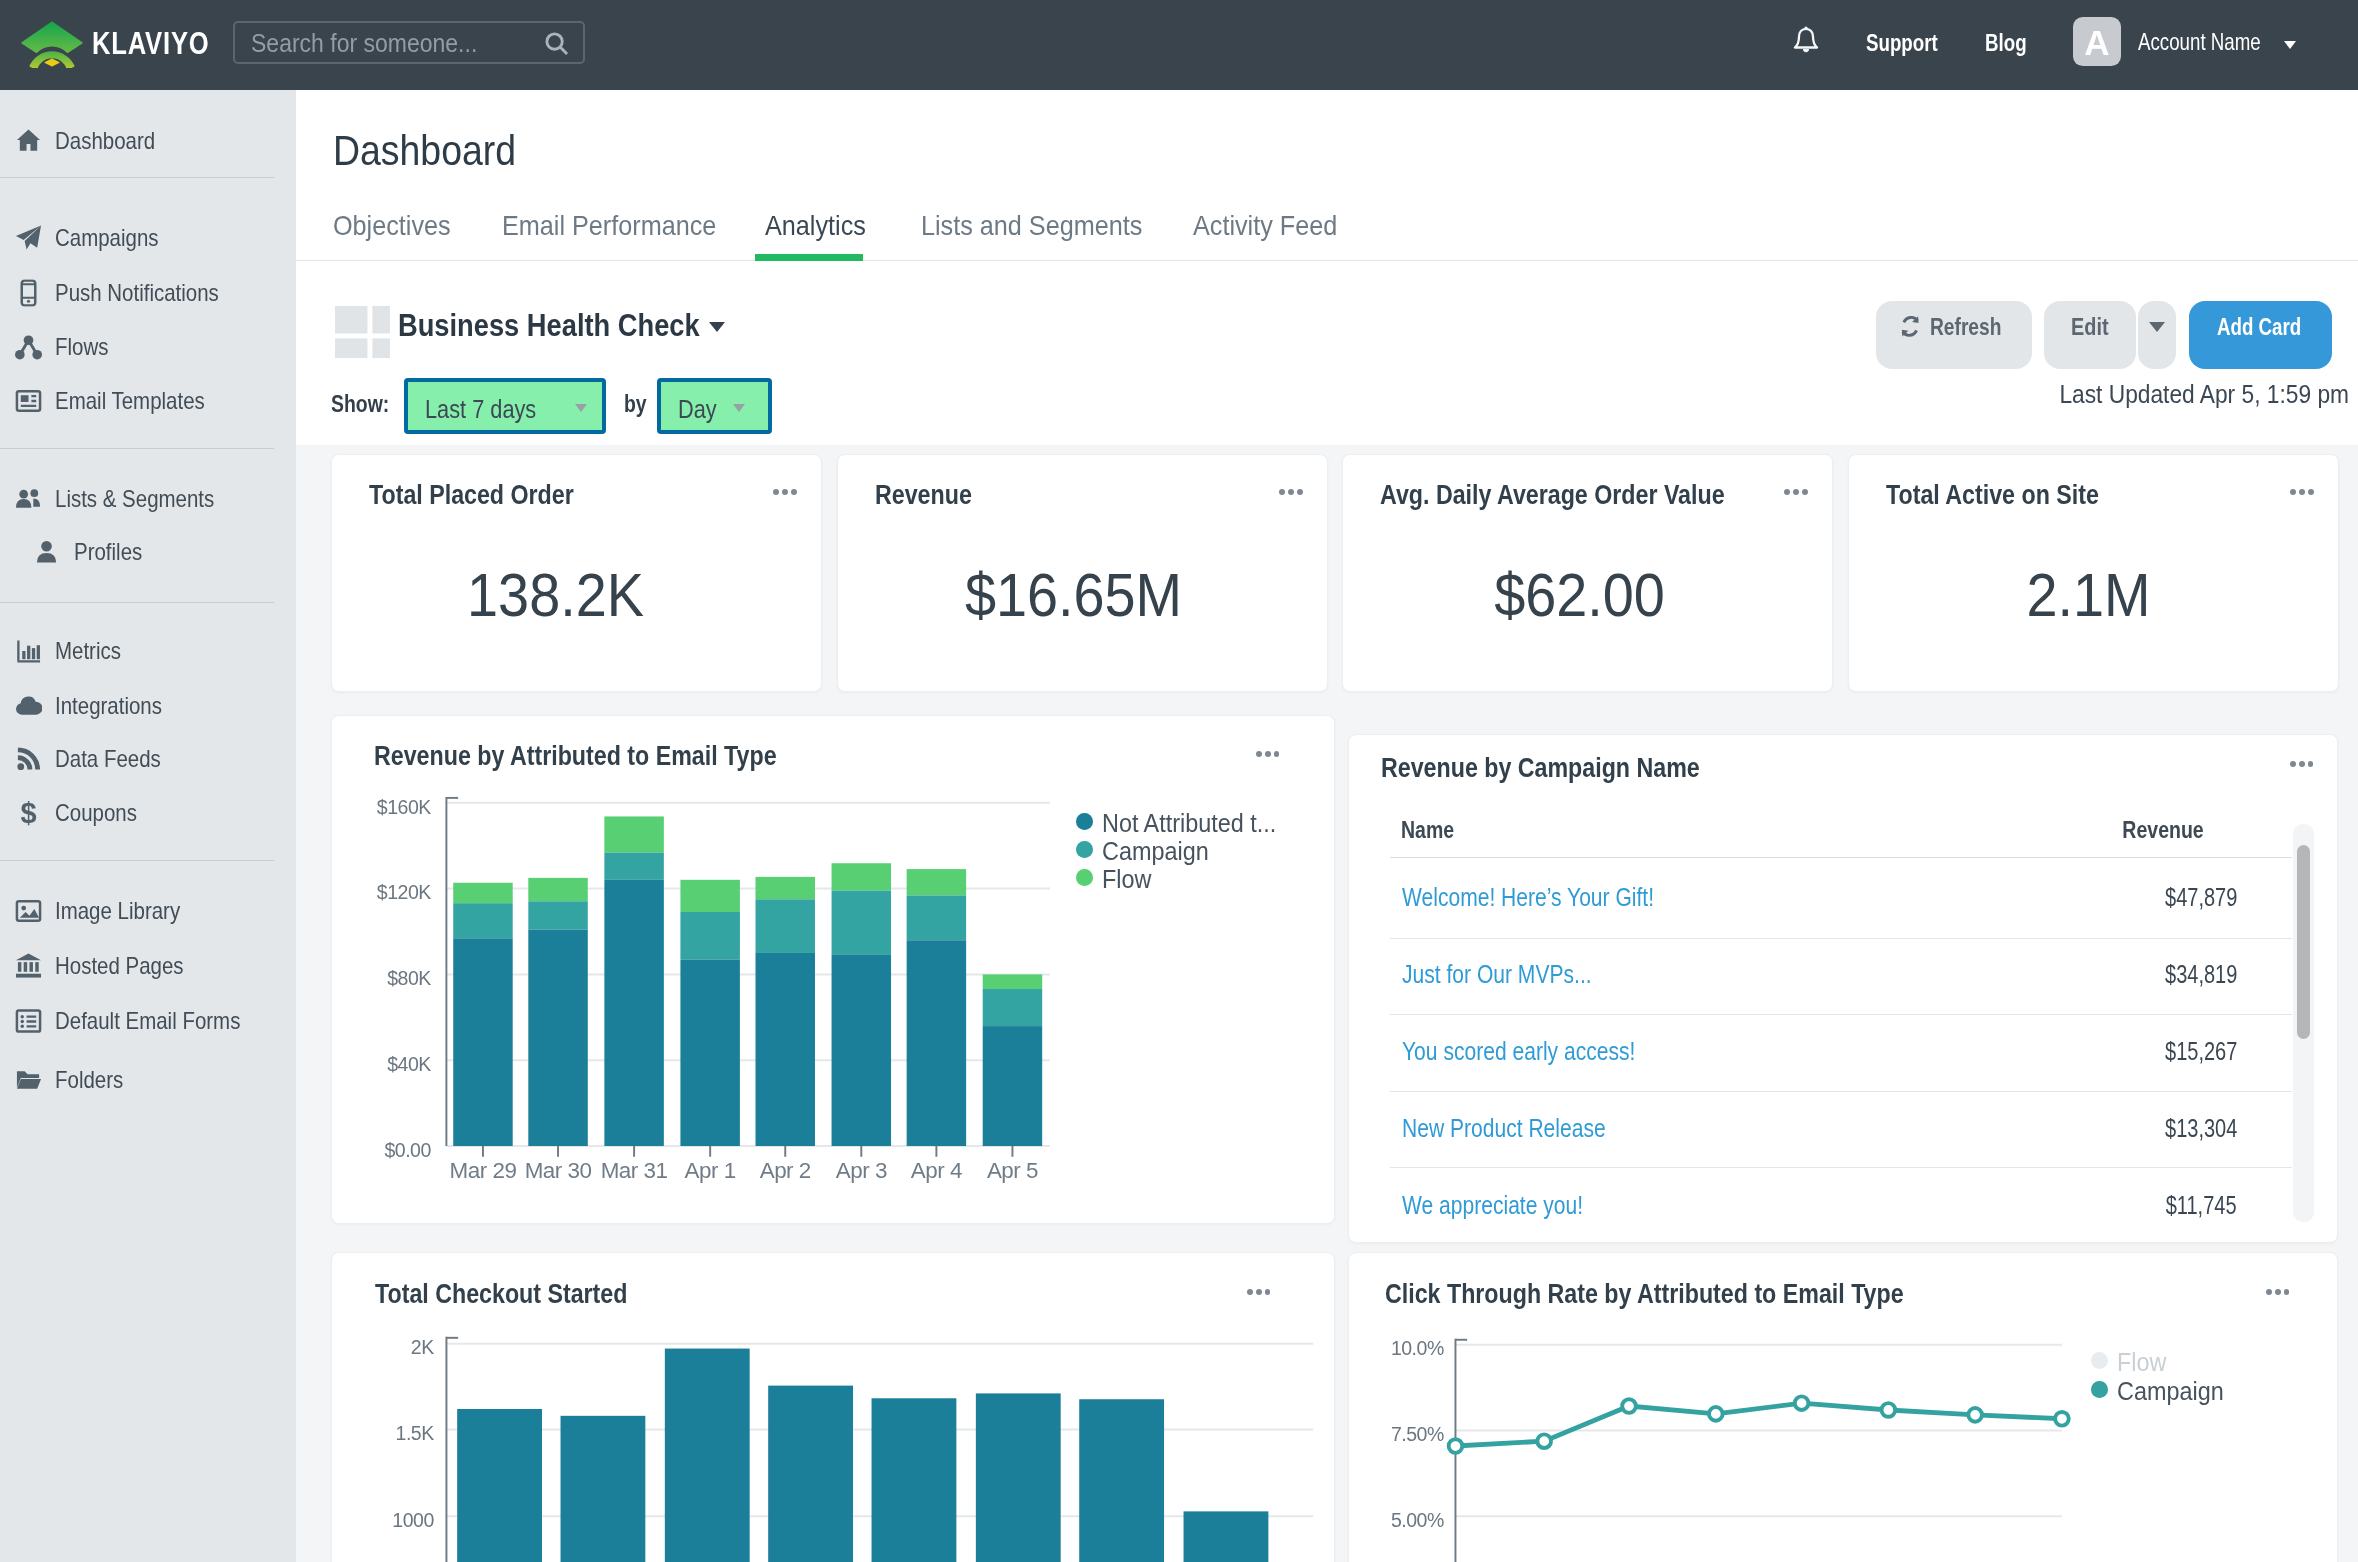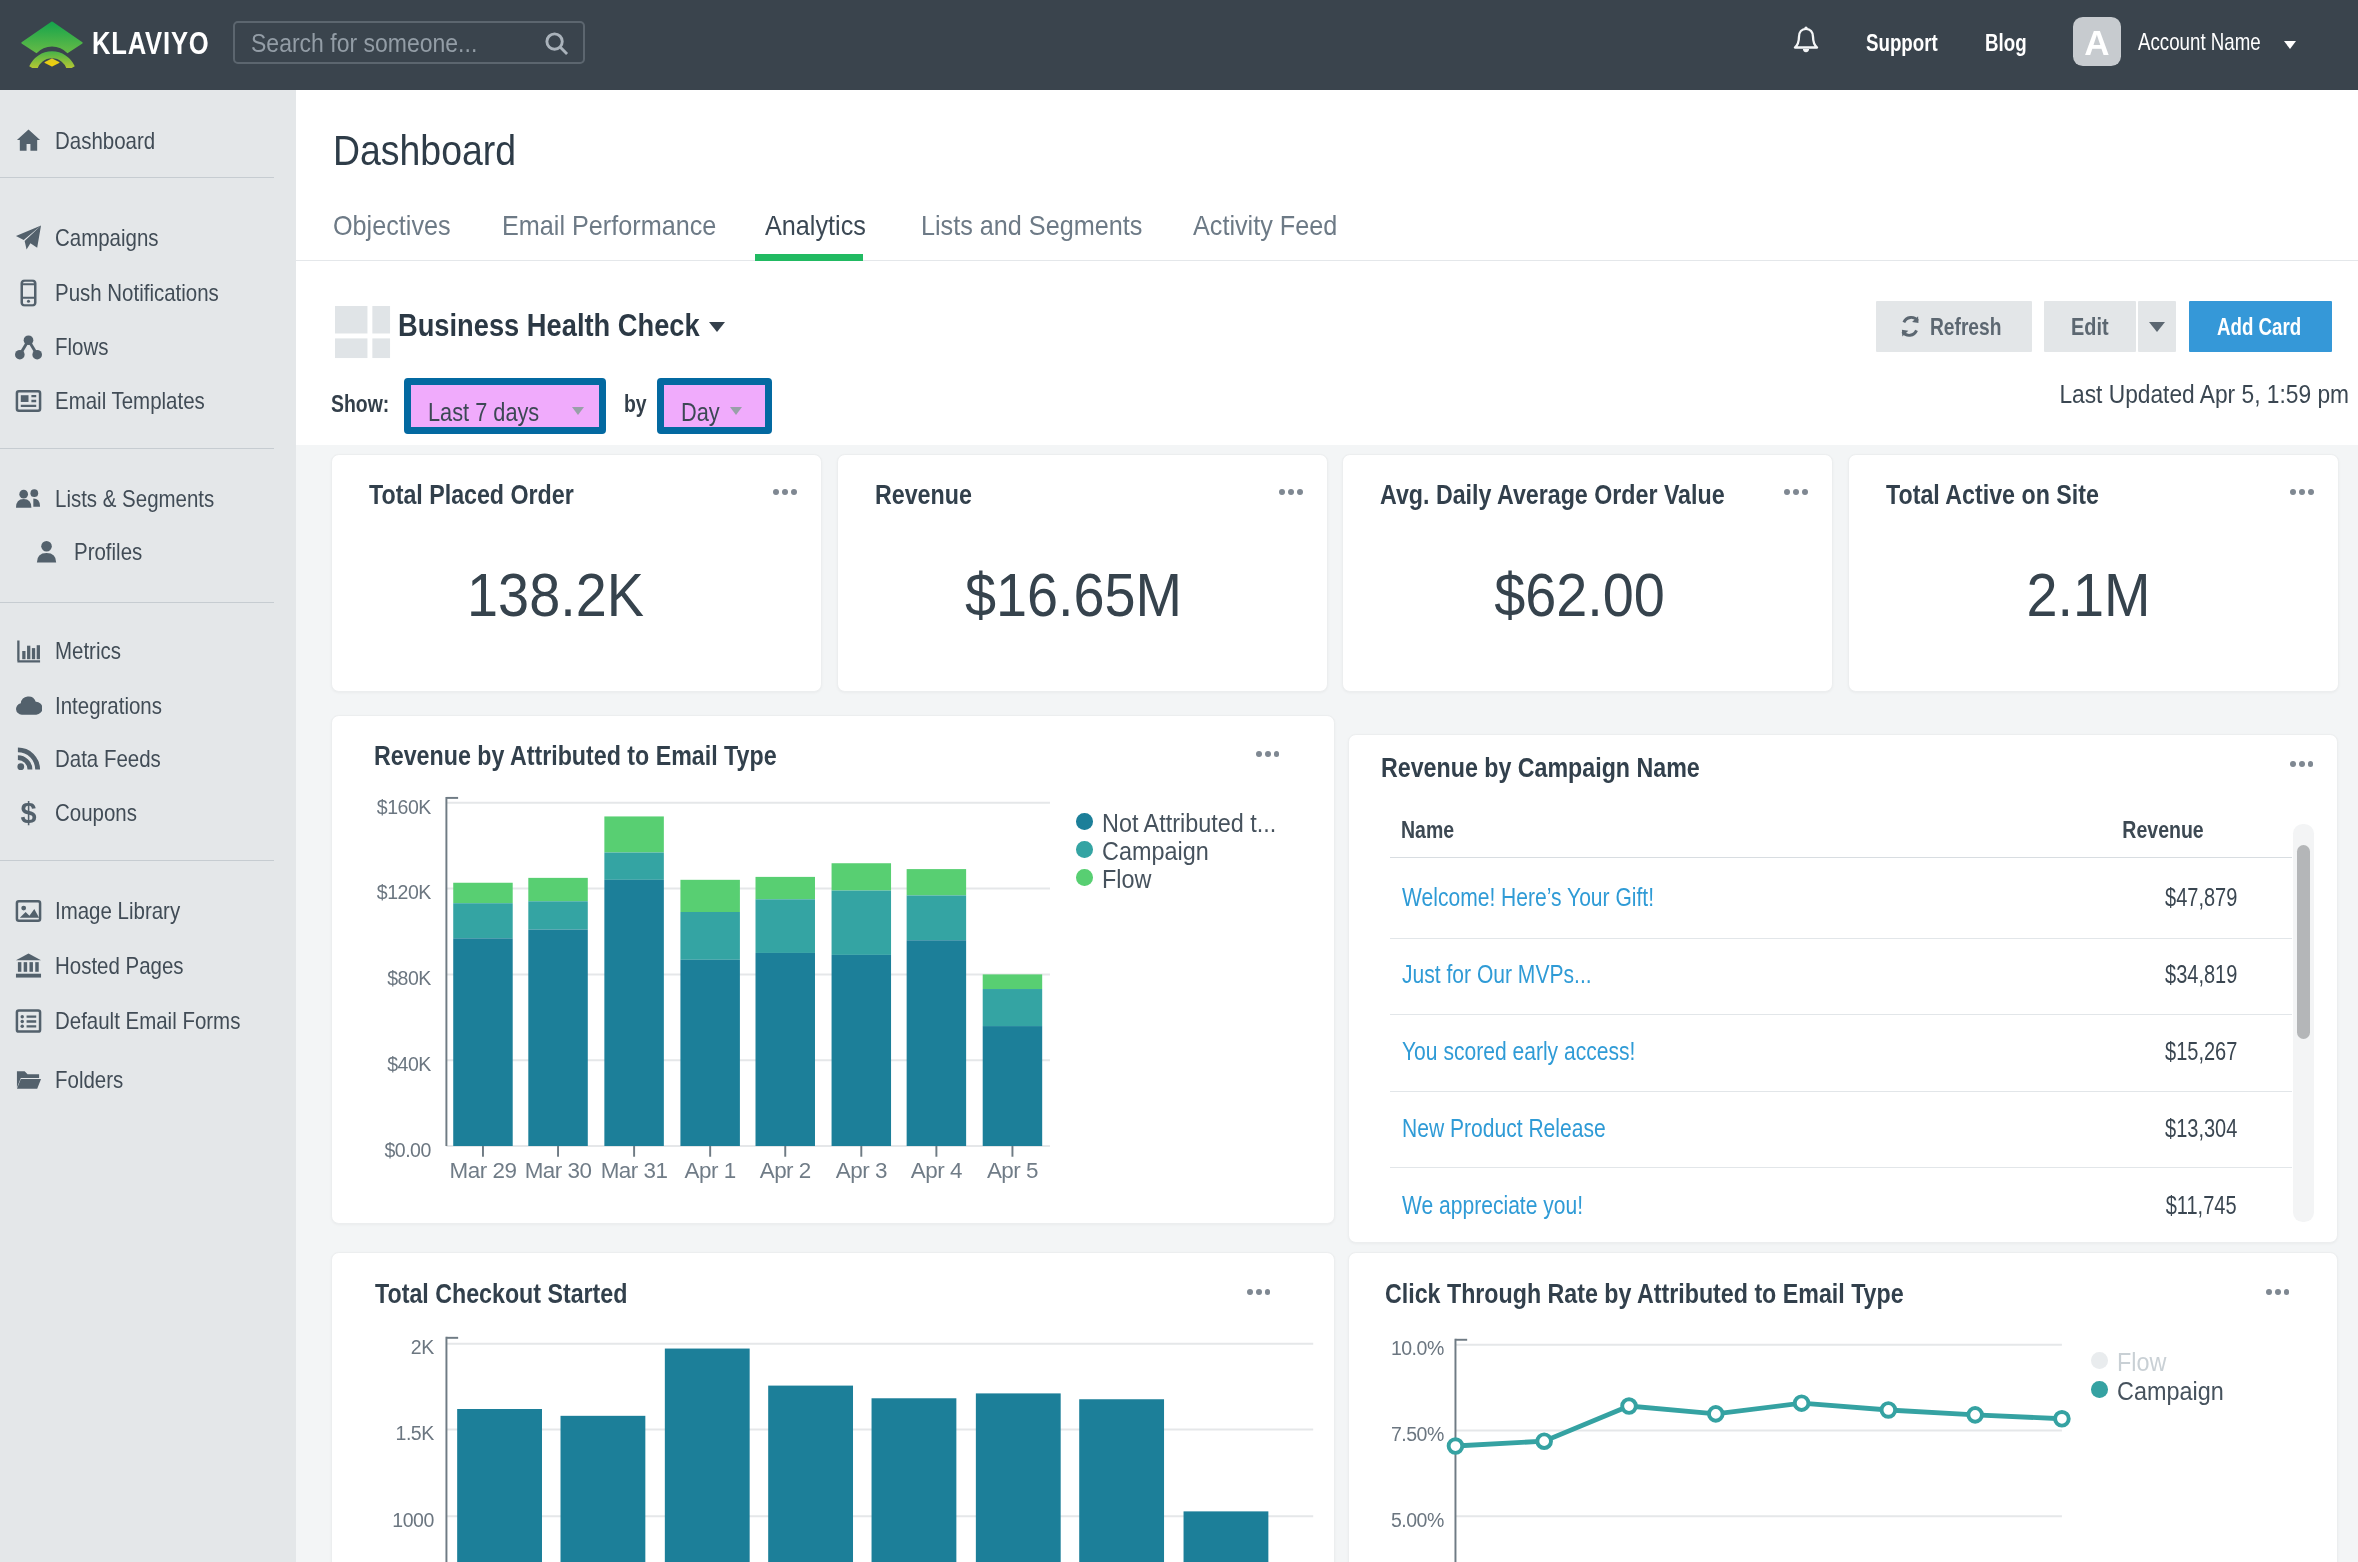--- a/index.html
+++ b/index.html
@@ -27,24 +27,24 @@
 .content-bg { position:absolute; left:296px; top:445px; width:2062px; height:1118px; background:#f3f5f6; }
 .pagetitle { position:absolute; left:333px; top:126px; font-size:43px; color:#2e3c48; transform:scaleX(0.87); transform-origin:left center;}
 .tab { position:absolute; top:210px; font-size:28px; color:#6d7a86; white-space:nowrap; transform:scaleX(0.9); transform-origin:left center;}
 .tab.active { color:#3b4854; }
 .tabline { position:absolute; left:296px; top:260px; width:2062px; height:1px; background:#e4e7ea; }
 .tabgreen { position:absolute; left:755px; top:254px; width:108px; height:6.8px; background:#21ba62; }
 
 .bhc-title { position:absolute; left:398px; top:308px; font-size:31px; font-weight:bold; color:#2c3945; white-space:nowrap; transform:scaleX(0.88); transform-origin:left center;}
 .caret-d { position:absolute; width:0; height:0; border-left:8.8px solid transparent; border-right:8.8px solid transparent; border-top:10.7px solid #35414c; }
 .showlbl { position:absolute; font-size:23.4px; font-weight:bold; color:#333f4a; white-space:nowrap; transform:scaleX(0.83); transform-origin:left center;}
-.dropdown { position:absolute; top:378px; height:56px; background:#f0abfc; border:7px solid #0369a1; border-radius:3.9px; }
+.dropdown { position:absolute; top:378px; height:56px; background:#86efac; border:4px solid #0369a1; border-radius:3.9px; }
 .dropdown .dtxt { position:absolute; left:16.6px; top:12.7px; font-size:25px; color:#3c4854; white-space:nowrap; transform:scaleX(0.87); transform-origin:left center;}
 .caret-g { position:absolute; width:0; height:0; border-left:6.8px solid transparent; border-right:6.8px solid transparent; border-top:8.8px solid #98a0a8; }
-.btn { position:absolute; top:301px; height:51px; background:#e3e6e8; border-radius:1px; color:#5c6771; font-size:26px; font-weight:bold; }
+.btn { position:absolute; top:301px; height:68px; background:#e3e6e8; border-radius:16px; color:#5c6771; font-size:26px; font-weight:bold; }
 .lastupd { position:absolute; top:379px; font-size:26px; color:#3b4752; white-space:nowrap; transform:scaleX(0.875); transform-origin:right center;}
 
 .card { position:absolute; background:#fff; border:1px solid #eceeef; border-radius:7.8px; box-shadow:0 1px 2.9px rgba(0,0,0,0.04); }
 .ctitle { position:absolute; font-size:27px; font-weight:bold; color:#32404c; white-space:nowrap; transform:scaleX(0.86); transform-origin:left center; }
 .dots { position:absolute; width:23.4px; height:5.9px; }
 .dots i { position:absolute; top:0; width:5.9px; height:5.9px; border-radius:50%; background:#7f8892; }
 .dots i:nth-child(1){left:0;} .dots i:nth-child(2){left:8.8px;} .dots i:nth-child(3){left:17.6px;}
 .bignum { position:absolute; width:100%; text-align:center; font-size:62px; color:#36434d; transform:scaleX(0.9); }
 .leg { position:absolute; font-size:26px; color:#46525d; white-space:nowrap; transform:scaleX(0.9); transform-origin:left center;}
 .legdot { position:absolute; width:16.6px; height:16.6px; border-radius:50%; }

